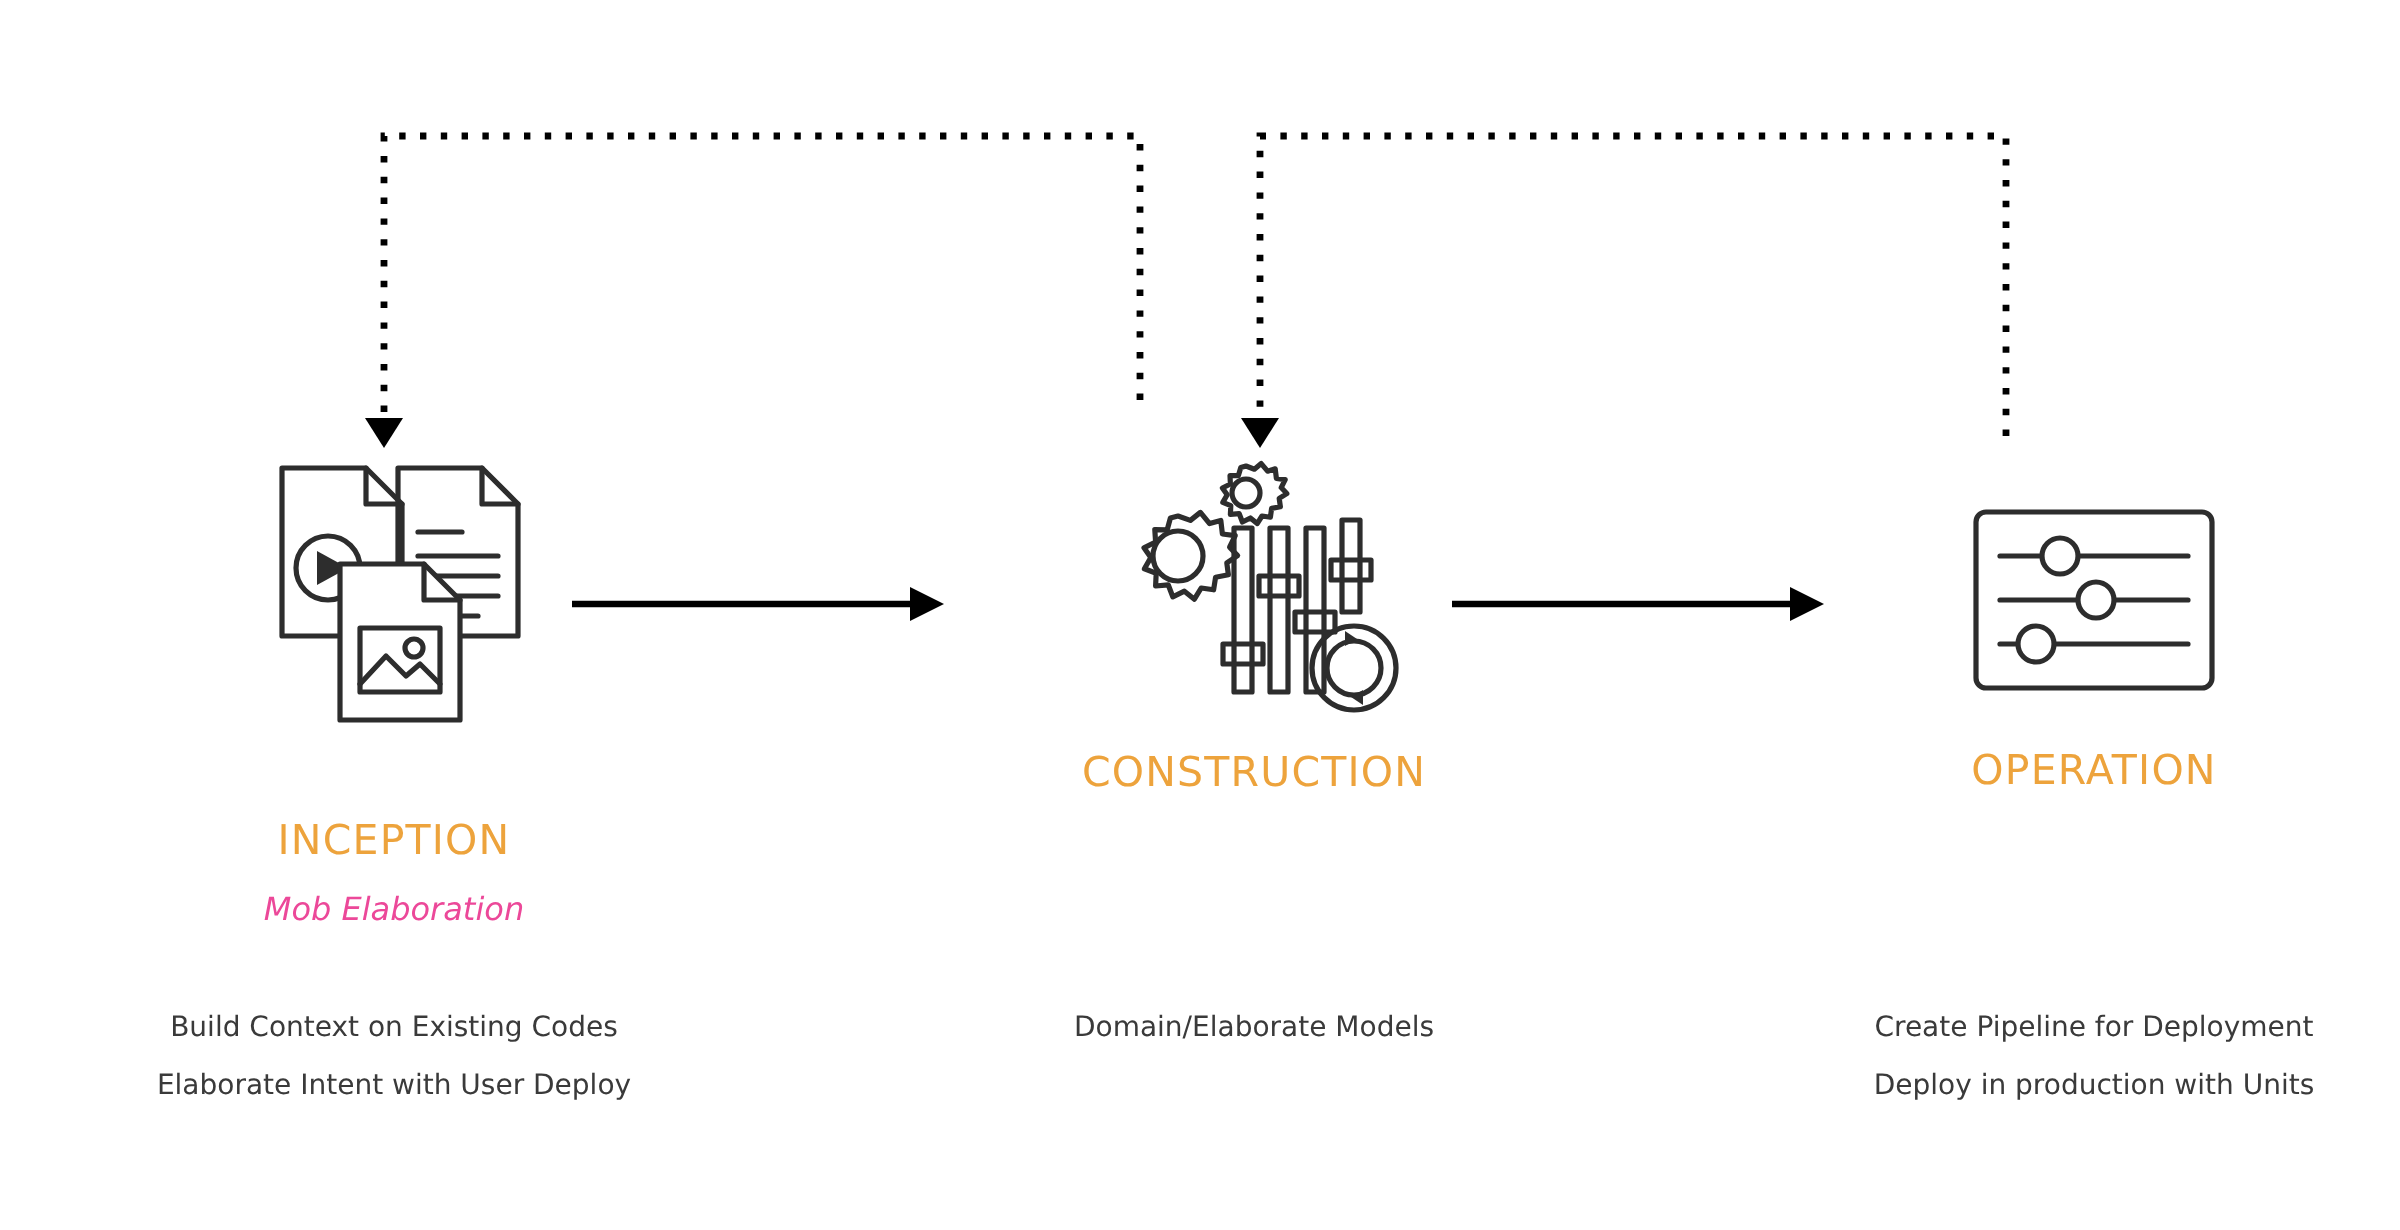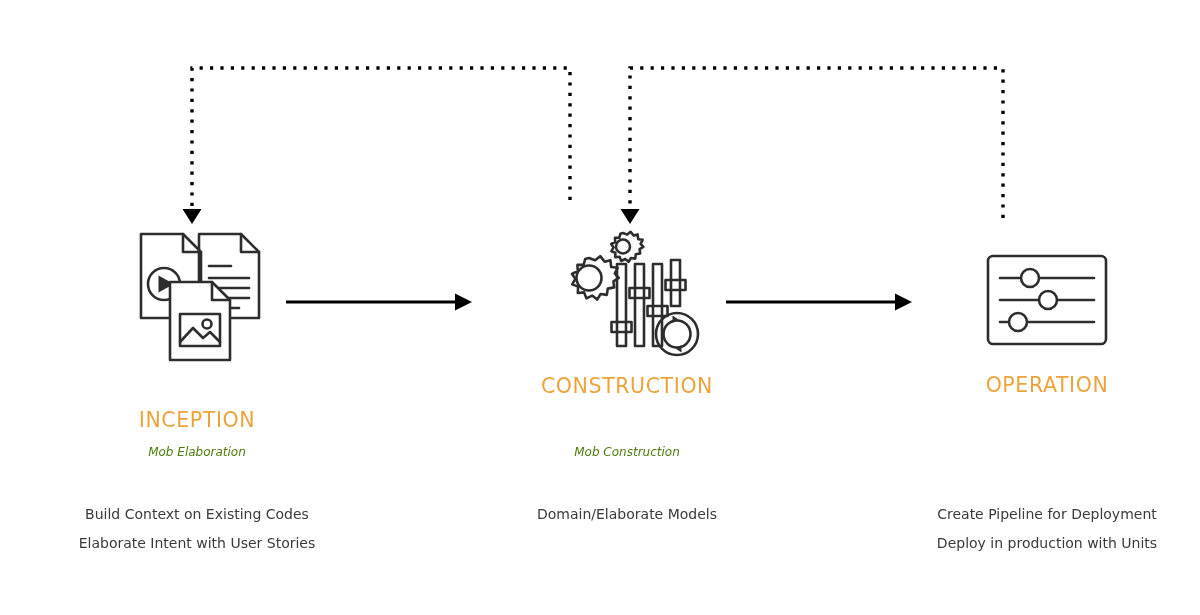--- a/index.html
+++ b/index.html
@@ -48,22 +48,22 @@
     font-size: 20.5px;
     letter-spacing: 0.6px;
     font-weight: 400;
     white-space: nowrap;
   }
   .stage-subtitle {
     position: absolute;
     left: 0;
     width: 100%;
     font-style: italic;
-    font-size: 12px;
-    color: #4d7c0f;
+    font-size: 16px;
+    color: #ec4899;
     white-space: nowrap;
   }
   .stage-lines {
     position: absolute;
     left: 0;
     width: 100%;
     font-size: 14px;
     line-height: 29px;
     color: #3a3a3a;
   }
@@ -126,21 +126,21 @@
         </g>
       </svg>
     </div>
 
     <div class="stage-title" style="top:375px;margin-top:33px;">INCEPTION</div>
 
     <div class="stage-subtitle" style="top:445px;">Mob Elaboration</div>
 
     <div class="stage-lines" style="top:500px;">
       <div>Build Context on Existing Codes</div>
-      <div>Elaborate Intent with User Stories</div>
+      <div>Elaborate Intent with User Deploy</div>
     </div>
   </div>
 
   <div class="stage" style="left:424px; width:406px;">
 
     <div class="stage-icon" style="top:226px; height:140px;">
       <svg width="160" height="140" viewBox="0 0 160 140">
         <g fill="none" stroke="#2d2d2d" stroke-width="2.6" stroke-linejoin="round" stroke-linecap="round">
 
           <g transform="translate(76,26)">
@@ -177,21 +177,20 @@
             <circle cx="0" cy="0" r="13.5"></circle>
             <path d="M-4.5,-18.5 L1.5,-14.5 L-4.5,-11" fill="#2d2d2d" stroke="none"></path>
             <path d="M4.5,18.5 L-1.5,14.5 L4.5,11" fill="#2d2d2d" stroke="none"></path>
           </g>
         </g>
       </svg>
     </div>
 
     <div class="stage-title" style="top:374px;">CONSTRUCTION</div>
 
-    <div class="stage-subtitle" style="top:445px;">Mob Construction</div>
 
     <div class="stage-lines" style="top:500px;">
       <div>Domain/Elaborate Models</div>
     </div>
   </div>
 
   <div class="stage" style="left:876px; width:342px;">
 
     <div class="stage-icon" style="top:226px; height:140px;">
       <svg width="150" height="140" viewBox="0 0 150 140">

